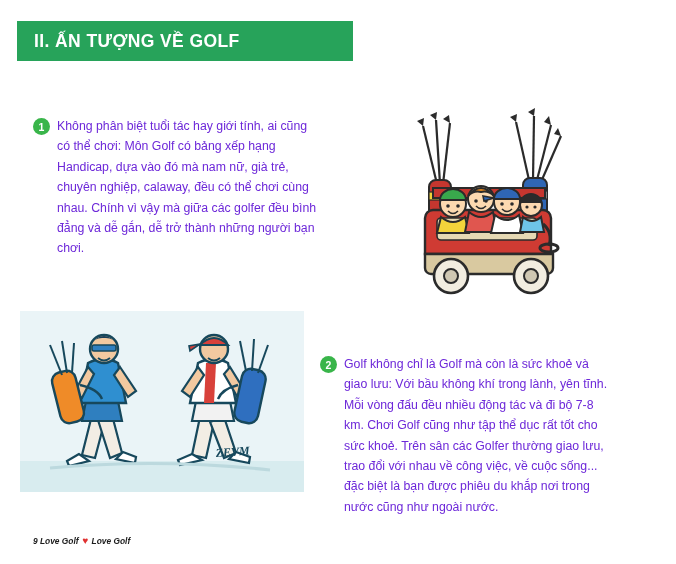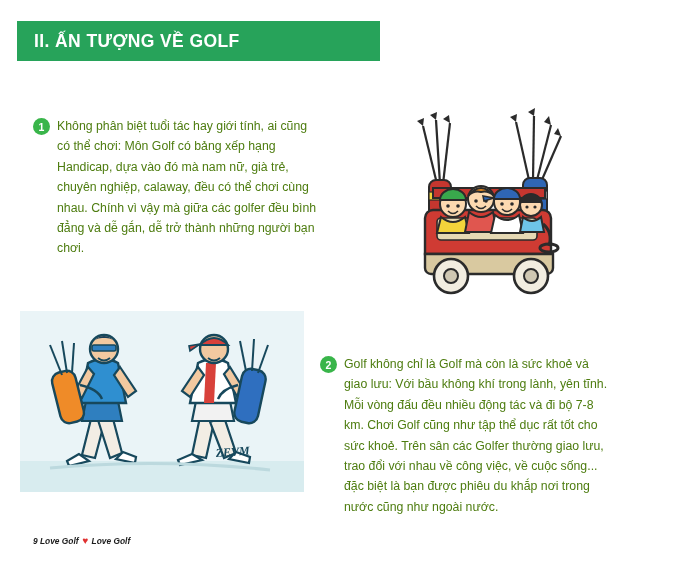--- a/index.html
+++ b/index.html
@@ -13,21 +13,21 @@
     font-family: "Liberation Sans", sans-serif;
     overflow: hidden;
     position: relative;
   }
 
   
   .header-band {
     position: absolute;
     left: 17px;
     top: 21px;
-    width: 363px;
+    width: 336px;
     height: 40px;
     background: #27a35a;
     display: flex;
     align-items: center;
   }
   .header-title {
     color: #ffffff;
     font-size: 17.5px;
     font-weight: bold;
     letter-spacing: 0.4px;
@@ -52,21 +52,21 @@
     font-weight: bold;
     display: flex;
     align-items: center;
     justify-content: center;
     margin-top: 2px;
     margin-right: 7px;
   }
   .para-text {
     font-size: 12.3px;
     line-height: 20.4px;
-    color: #4d7c0f;
+    color: #6d28d9;
   }
 
   #block-1 { left: 33px; top: 116px; width: 285px; }
   #block-2 { left: 320px; top: 354px; width: 290px; }
 
   
   .figure {
     position: absolute;
     overflow: hidden;
   }

